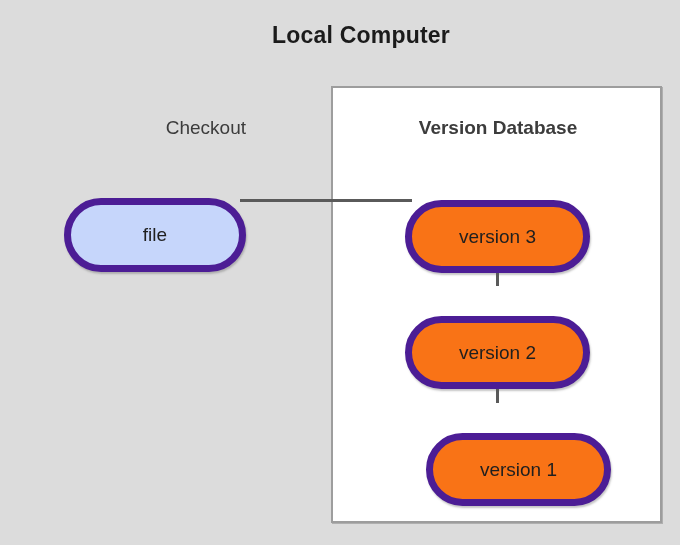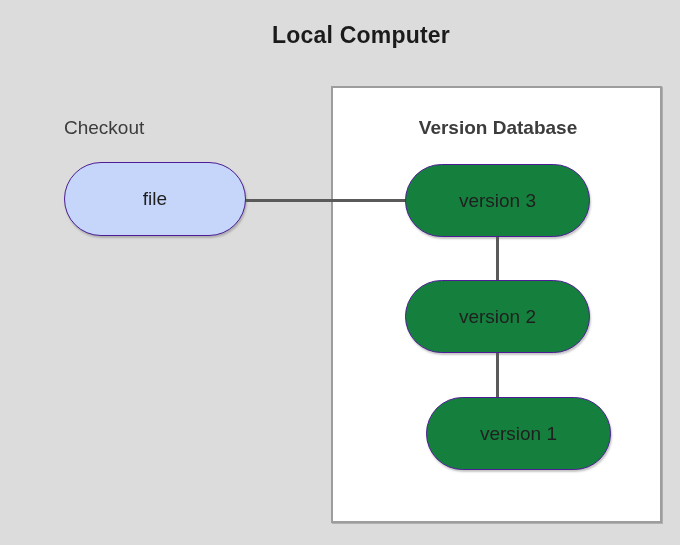--- a/index.html
+++ b/index.html
@@ -51,21 +51,21 @@
   .caption {
     position: absolute;
     font-size: 19px;
     color: #3c3c3c;
     white-space: nowrap;
   }
   .caption-checkout {
     left: 64px;
     top: 117px;
     width: 182px;
-    text-align: left;
+    text-align: right;
   }
   .caption-db {
     left: 406px;
     top: 117px;
     width: 184px;
     text-align: center;
     font-weight: bold;
   }
 
   
@@ -90,41 +90,42 @@
     left: 496px;
     top: 347px;
     width: 3px;
     height: 56px;
   }
 
   
   .node {
     position: absolute;
     box-sizing: border-box;
-    border: 1px solid #4c1d95;
+    border: 7px solid #4c1d95;
     border-radius: 40px;
     display: flex;
     align-items: center;
     justify-content: center;
     font-size: 19px;
     color: #1f1f1f;
     z-index: 2;
     box-shadow: 1px 2px 2px rgba(90,90,90,0.35);
+    margin-top: 36px;
   }
   .node-file {
     left: 64px;
     top: 162px;
     width: 182px;
     height: 74px;
     background: #c6d6fb;
   }
   .node-version {
     width: 185px;
     height: 73px;
-    background: #15803d;
+    background: #f97316;
   }
   .node-v3 { left: 405px; top: 164px; }
   .node-v2 { left: 405px; top: 280px; }
   .node-v1 { left: 426px; top: 397px; }
 </style>
 </head>
 <body>
 
 <div id="stage">
 

